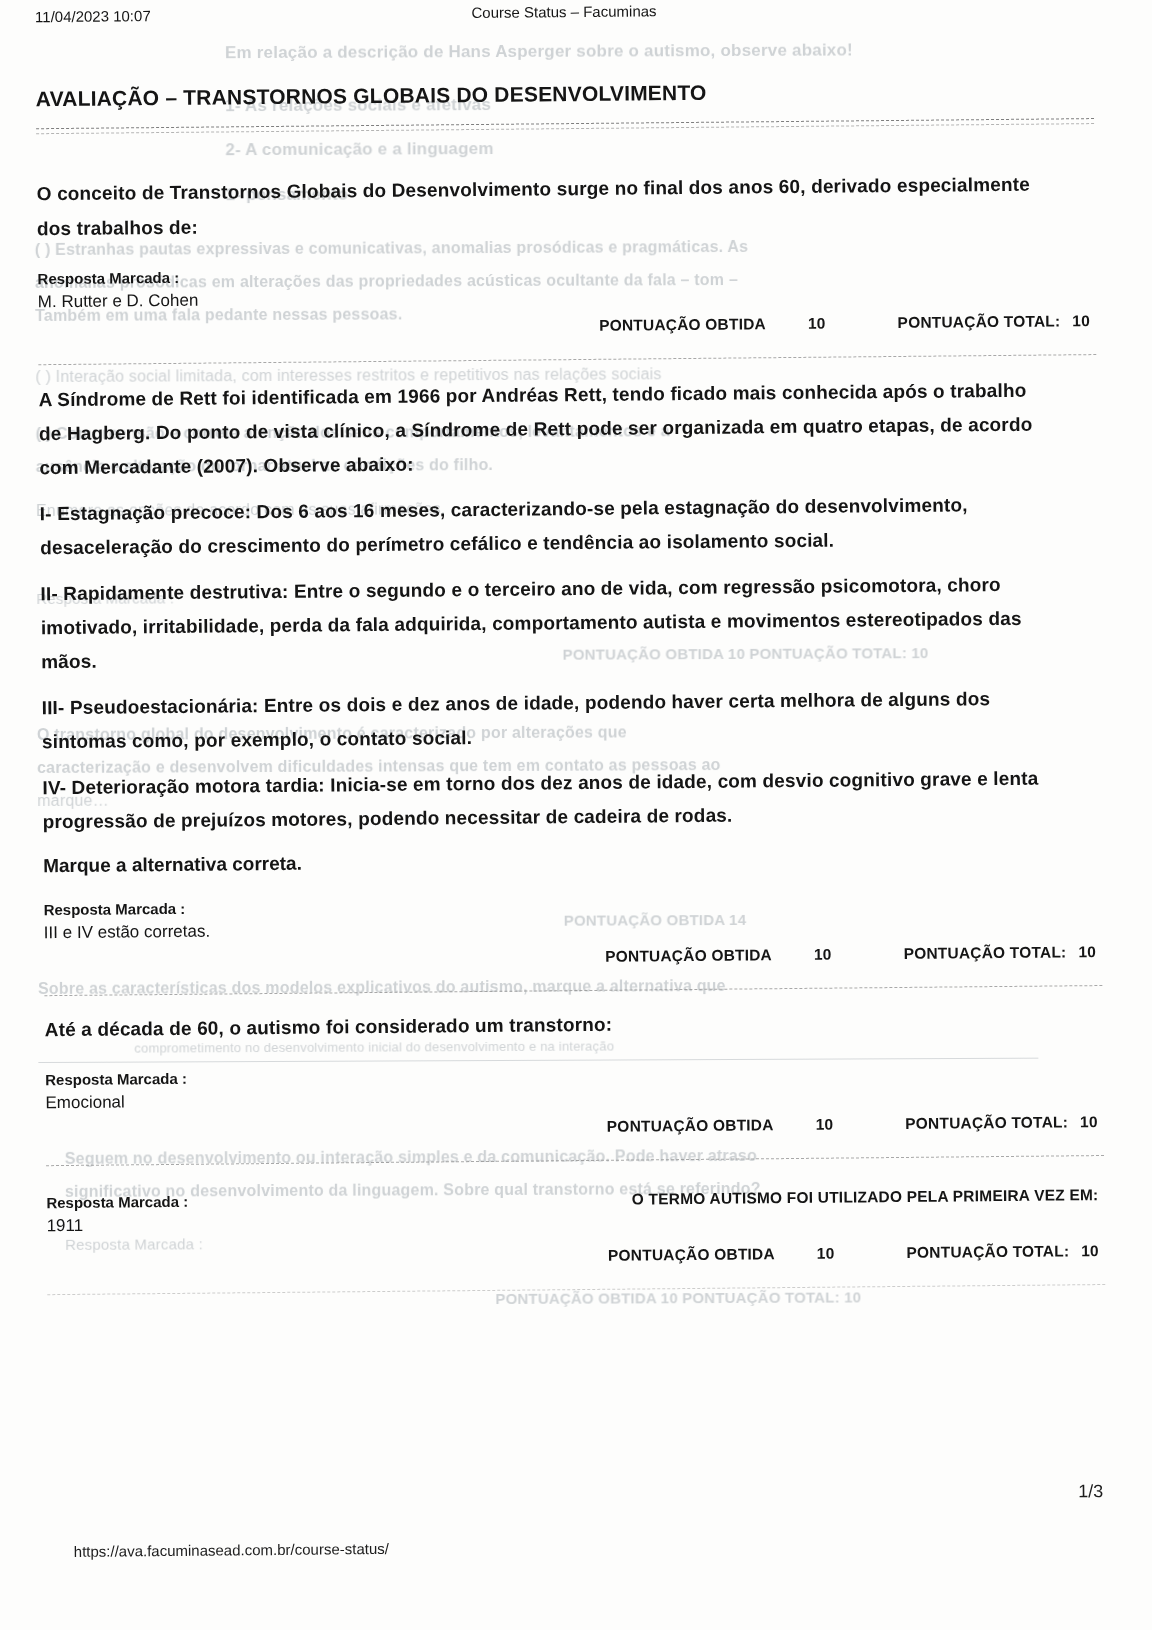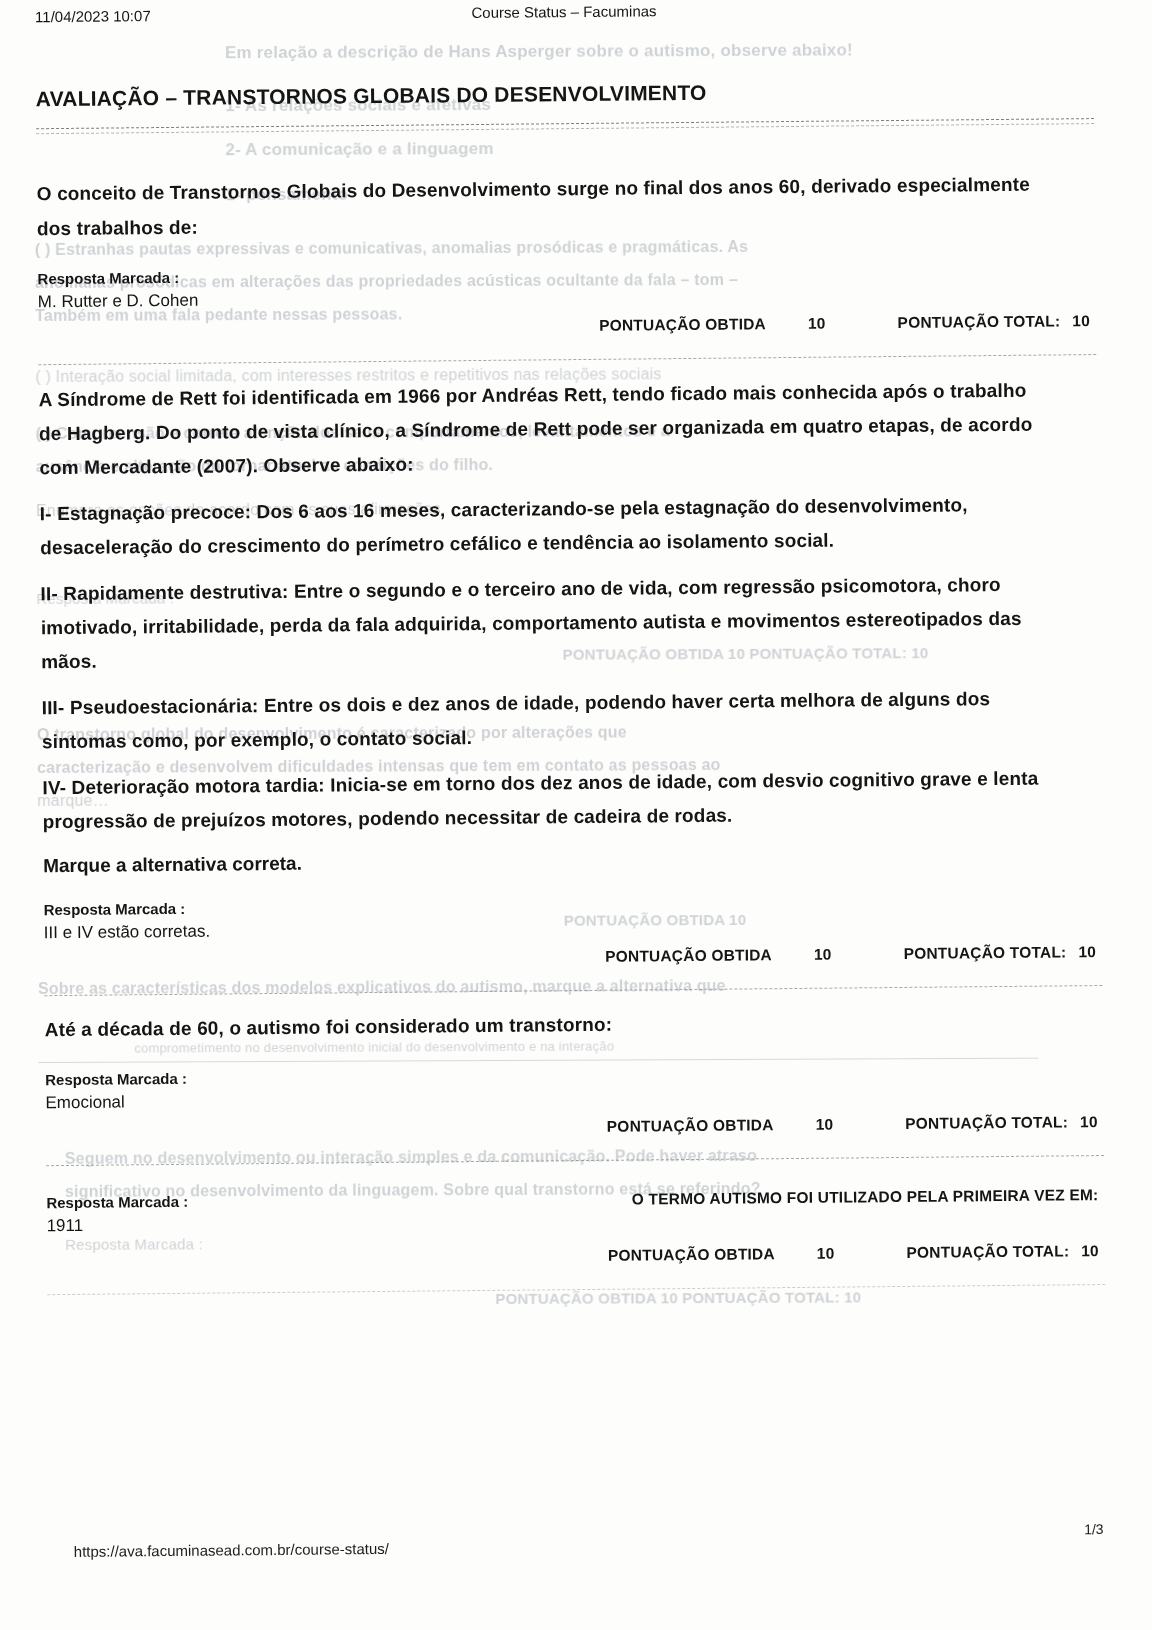--- a/index.html
+++ b/index.html
@@ -72,21 +72,21 @@
   .sep.light{opacity:.45;border-top-style:dashed;}
   .q3-prompt{margin-top:16px;}
   .q4-row{display:flex;justify-content:space-between;align-items:flex-start;margin-top:28px;}
   .q4-left .ans-label{margin-top:0;}
   .q4-prompt{
     font-size:15.5px;font-weight:700;letter-spacing:.2px;
     margin:2px 6px 0 0;text-align:right;max-width:560px;
   }
   .q4 .score-row{margin-top:16px;}
   .footer-url{position:absolute;left:60px;top:1543px;font-size:15px;color:#1c1c1c;}
-  .footer-page{position:absolute;right:62px;top:1531px;font-size:14px;color:#1c1c1c;}
+  .footer-page{position:absolute;right:62px;top:1491px;font-size:18px;color:#1c1c1c;}
 </style>
 </head>
 <body>
 
 <div class="page">
 
   <div class="bleed-layer">
       <div class="bleed-line" style="left: 225px; top: 44px; font-size: 17px; font-weight: 700;">Em relação a descrição de Hans Asperger sobre o autismo, observe abaixo!</div>
       <div class="bleed-line" style="left: 225px; top: 97px; font-size: 17px; font-weight: 700;">1- As relações sociais e afetivas</div>
       <div class="bleed-line" style="left: 225px; top: 141px; font-size: 17px; font-weight: 700;">2- A comunicação e a linguagem</div>
@@ -96,21 +96,21 @@
       <div class="bleed-line" style="left: 34px; top: 307px; font-size: 16px; font-weight: 700;">Também em uma fala pedante nessas pessoas.</div>
       <div class="bleed-line" style="left: 34px; top: 368px; font-size: 16px;">( ) Interação social limitada, com interesses restritos e repetitivos nas relações sociais</div>
       <div class="bleed-line" style="left: 34px; top: 425px; font-size: 16px; font-weight: 700;">( ) Compreensão e correta atenção dos seus comportamentos, levantamentos e a</div>
       <div class="bleed-line" style="left: 34px; top: 458px; font-size: 16px; font-weight: 700;">ausência e alteração do tornar atual as condições do filho.</div>
       <div class="bleed-line" style="left: 34px; top: 502px; font-size: 16px;">Enumere as opções de acordo com as suas afirmações.</div>
       <div class="bleed-line" style="left: 34px; top: 590px; font-size: 15px;">Resposta Marcada :</div>
       <div class="bleed-line" style="left: 560px; top: 648px; font-size: 15px; font-weight: 700;">PONTUAÇÃO OBTIDA     10        PONTUAÇÃO TOTAL: 10</div>
       <div class="bleed-line" style="left: 34px; top: 726px; font-size: 16px; font-weight: 700;">O transtorno global do desenvolvimento é caracterizado por alterações que</div>
       <div class="bleed-line" style="left: 34px; top: 759px; font-size: 16px; font-weight: 700;">caracterização e desenvolvem dificuldades intensas que tem em contato as pessoas ao</div>
       <div class="bleed-line" style="left: 34px; top: 792px; font-size: 16px;">marque…</div>
-      <div class="bleed-line" style="left: 560px; top: 914px; font-size: 15px; font-weight: 700;">PONTUAÇÃO OBTIDA     10</div>
+      <div class="bleed-line" style="left: 560px; top: 914px; font-size: 15px; font-weight: 700;">PONTUAÇÃO OBTIDA     14</div>
       <div class="bleed-line" style="left: 34px; top: 980px; font-size: 16px; font-weight: 700;">Sobre as características dos modelos explicativos do autismo, marque a alternativa que</div>
       <div class="bleed-line" style="left: 130px; top: 1041px; font-size: 13px;">comprometimento no desenvolvimento inicial do desenvolvimento e na interação</div>
       <div class="bleed-line bleed-rule" style="left: 34px; top: 1062px; width: 1000px;"></div>
       <div class="bleed-line" style="left: 60px; top: 1150px; font-size: 16px; font-weight: 700;">Seguem no desenvolvimento ou interação simples e da comunicação. Pode haver atraso</div>
       <div class="bleed-line" style="left: 60px; top: 1183px; font-size: 16px; font-weight: 700;">significativo no desenvolvimento da linguagem. Sobre qual transtorno está se referindo?</div>
       <div class="bleed-line" style="left: 60px; top: 1236px; font-size: 15px;">Resposta Marcada :</div>
       <div class="bleed-line" style="left: 490px; top: 1292px; font-size: 15px; font-weight: 700;">PONTUAÇÃO OBTIDA     10        PONTUAÇÃO TOTAL: 10</div>
     </div>
 
   <div class="rot">

